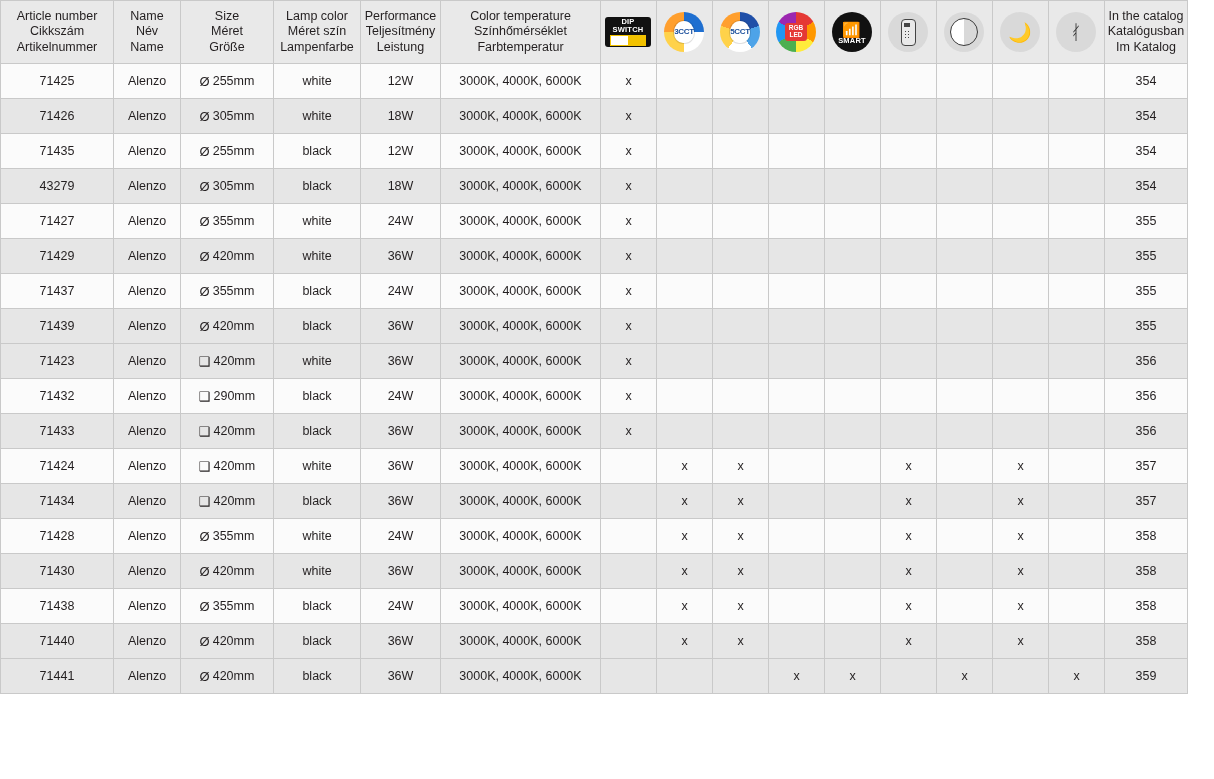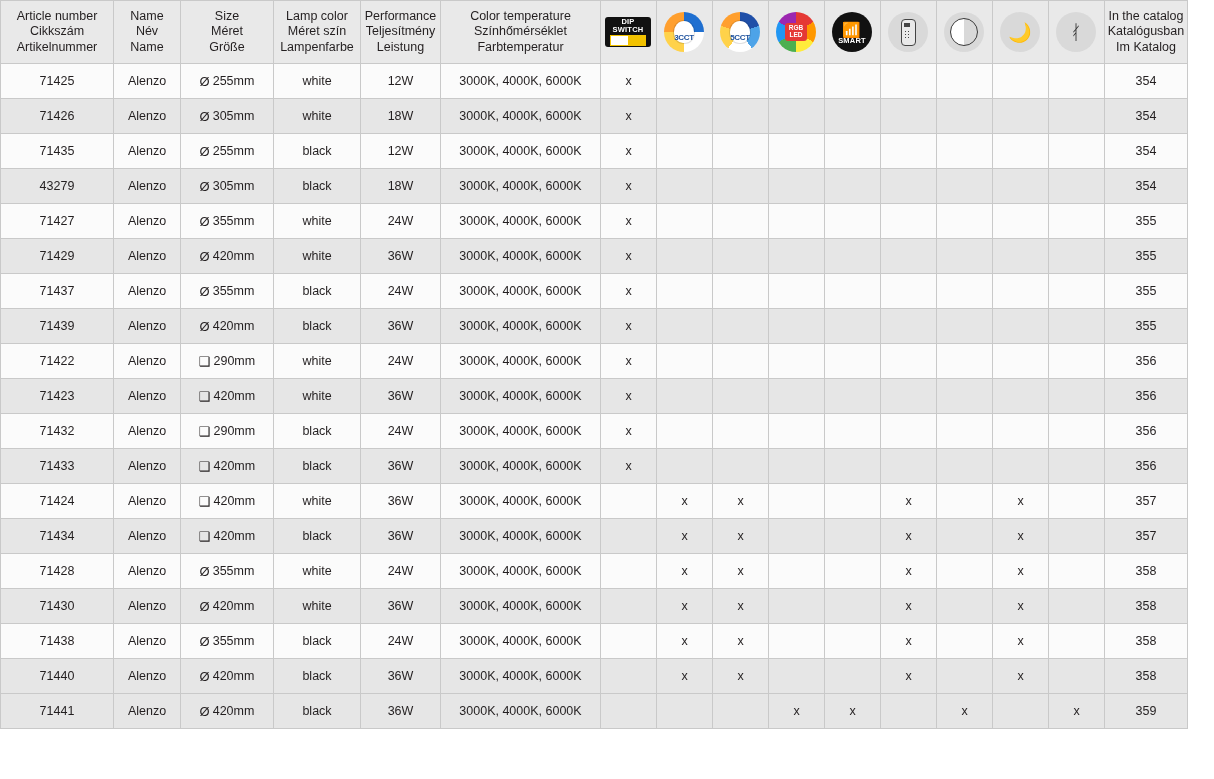--- a/index.html
+++ b/index.html
@@ -126,21 +126,21 @@
   }
   .ic-cct5 {
     background: conic-gradient(#1f4fa8 0deg 72deg, #4da3e8 72deg 144deg, #ffffff 144deg 216deg, #ffd24a 216deg 288deg, #ff9f2e 288deg 360deg);
   }
   .bulb {
     width: 20px;
     height: 22px;
     background: #ffffff;
     border-radius: 50% 50% 45% 45%;
     display: flex;
-    align-items: flex-end;
+    align-items: center;
     justify-content: center;
     box-shadow: 0 0 0 1px rgba(0,0,0,.12);
   }
   .bulb span {
     font-size: 8px;
     font-weight: bold;
     color: #1b4f9c;
     letter-spacing: -.3px;
   }
   
@@ -512,38 +512,20 @@
         <td class="mark"></td>
         <td class="mark"></td>
         <td class="mark"></td>
         <td class="mark"></td>
         <td class="mark"></td>
         <td class="mark"></td>
         <td class="mark"></td>
         <td class="mark"></td>
         <td>355</td>
       </tr>
-      <tr class="odd">
-        <td>71422</td>
-        <td>Alenzo</td>
-        <td class="size-cell"><span class="shape">❑</span><span>290mm</span></td>
-        <td>white</td>
-        <td>24W</td>
-        <td>3000K, 4000K, 6000K</td>
-        <td class="mark">x</td>
-        <td class="mark"></td>
-        <td class="mark"></td>
-        <td class="mark"></td>
-        <td class="mark"></td>
-        <td class="mark"></td>
-        <td class="mark"></td>
-        <td class="mark"></td>
-        <td class="mark"></td>
-        <td>356</td>
-      </tr>
       <tr class="even">
         <td>71423</td>
         <td>Alenzo</td>
         <td class="size-cell"><span class="shape">❑</span><span>420mm</span></td>
         <td>white</td>
         <td>36W</td>
         <td>3000K, 4000K, 6000K</td>
         <td class="mark">x</td>
         <td class="mark"></td>
         <td class="mark"></td>

